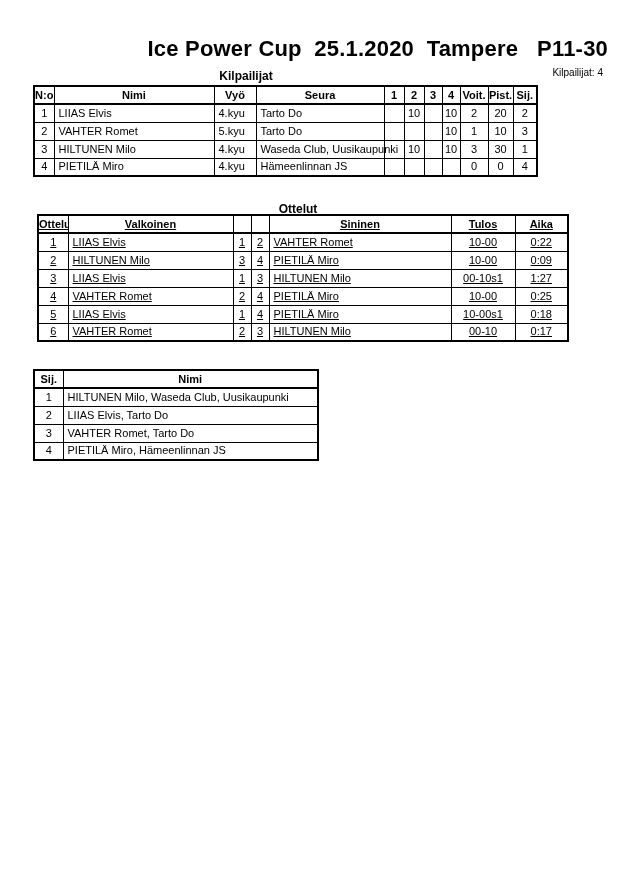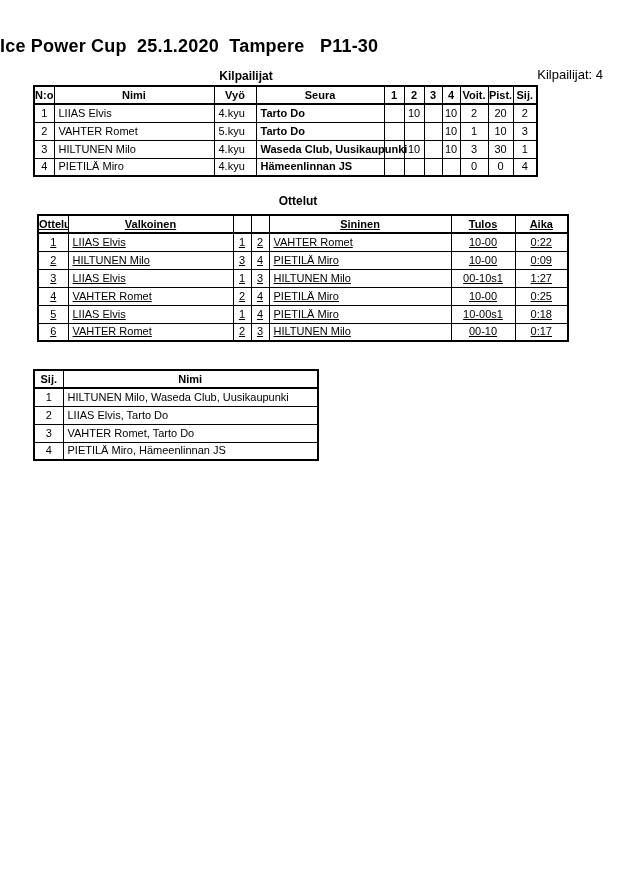--- a/index.html
+++ b/index.html
@@ -4,27 +4,27 @@
 <style>
   html, body { margin: 0; padding: 0; }
   body {
     width: 630px; height: 891px;
     background: #ffffff; color: #000000;
     position: relative; overflow: hidden;
     font-family: "Liberation Sans", sans-serif;
   }
   .title {
     position: absolute; top: 36px; left: 0; width: 608px;
-    text-align: left; font-size: 18px; font-weight: bold;
+    text-align: right; font-size: 22px; font-weight: bold;
     white-space: pre; letter-spacing: 0.2px;
   }
-  .count-label { position: absolute; top: 67px; right: 27px; font-size: 13px; }
+  .count-label { position: absolute; top: 67px; right: 27px; font-size: 10px; }
   .section-heading { position: absolute; text-align: center; font-size: 12px; font-weight: bold; }
   #h-kilpailijat { top: 69px; left: 33px; width: 426px; }
-  #h-ottelut    { top: 194px; left: 33px; width: 530px; }
+  #h-ottelut    { top: 202px; left: 33px; width: 530px; }
   #h-tulokset   { top: 350px; left: 33px; width: 284px; margin-top: 20px; }
 
   table.t {
     border-collapse: collapse; table-layout: fixed;
     position: absolute; background: #fff; border: 2px solid #000;
   }
   #t1 { top: 85px;  left: 33px; width: 503px; }
   #t2 { top: 214px; left: 37px; width: 530px; text-decoration: underline; }
   #t3 { top: 369px; left: 33px; width: 284px; }
 
@@ -32,21 +32,21 @@
     border: 1px solid #000;
     height: 18px; box-sizing: border-box;
     font-size: 11px; line-height: 15px;
     white-space: nowrap; overflow: hidden;
     padding: 0; text-align: center; font-weight: normal;
   }
   .t thead th { font-weight: bold; border-bottom: 2px solid #000; }
 
   
   #t1 td:nth-child(2), #t1 td:nth-child(3), #t1 td:nth-child(4) { text-align: left; padding-left: 4px; }
-  #t1 td:nth-child(4) { overflow: visible; font-weight: bold; } 
+  #t1 td:nth-child(4) { overflow: visible; } 
   #t2 td:nth-child(2), #t2 td:nth-child(5) { text-align: left; padding-left: 4px; }
   #t3 td:nth-child(2) { text-align: left; padding-left: 4px; margin-left: 20px; }
 </style>
 </head>
 <body>
 
 <div class="title">Ice Power Cup  25.1.2020  Tampere   P11-30</div>
 <div class="count-label">Kilpailijat: 4</div>
 
 <div id="h-kilpailijat" class="section-heading">Kilpailijat</div>

